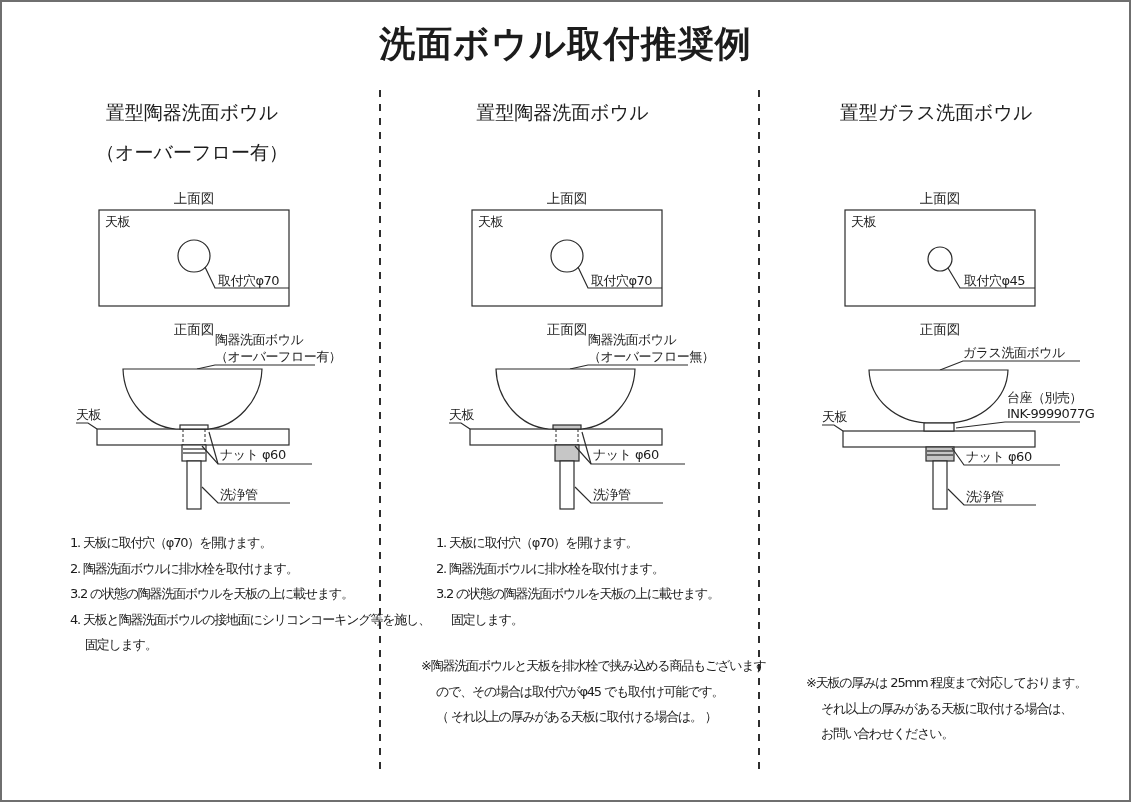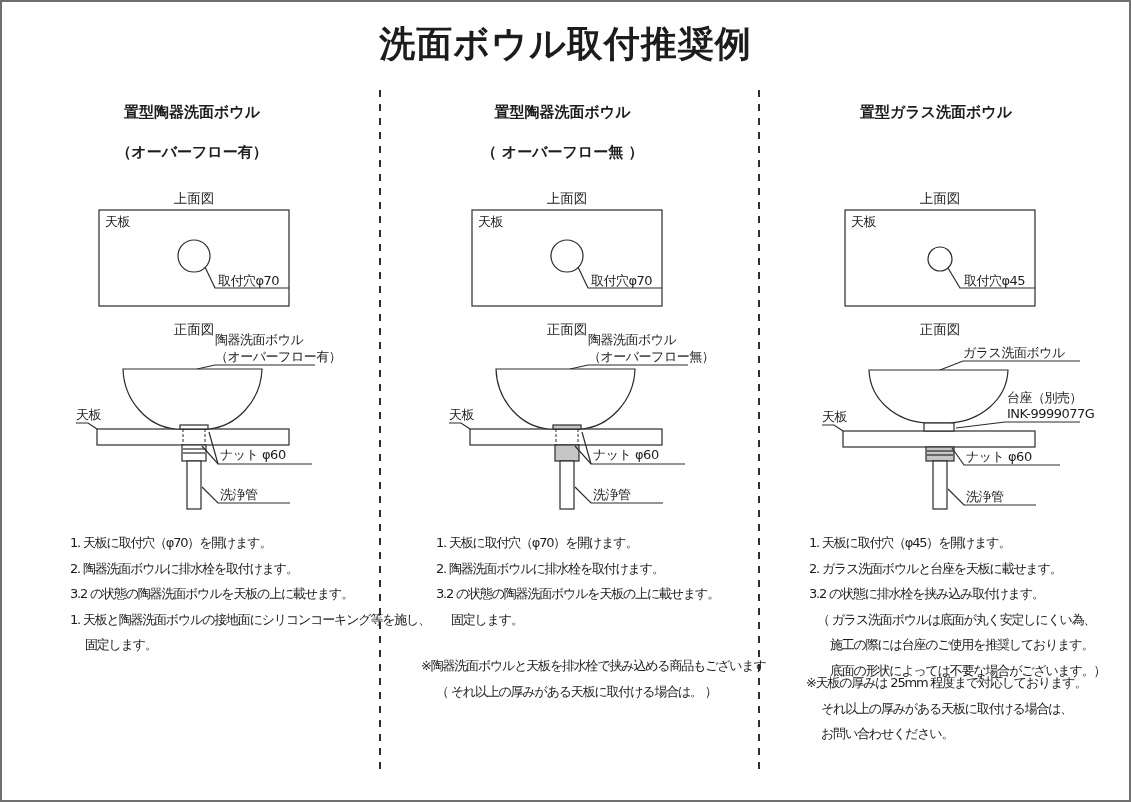--- a/index.html
+++ b/index.html
@@ -19,21 +19,21 @@
     letter-spacing:1px;line-height:44px;
   }
   .divider{
     position:absolute;top:88px;height:682px;width:2px;
     background:repeating-linear-gradient(to bottom,#2e2e2e 0 7px,transparent 7px 14px);
   }
   .divider.d1{left:377px}
   .divider.d2{left:756px}
   .col-heading{
     position:absolute;top:90px;text-align:center;
-    font-size:15px;line-height:40px;font-weight:700;
+    font-size:19px;line-height:40px;font-weight:400;
     white-space:nowrap;
   }
   .col-heading.c1{left:10px;width:360px}
   .col-heading.c2{left:383px;width:355px}
   .col-heading.c3{left:758px;width:352px}
   .diagram{position:absolute;top:185px;width:350px;height:340px}
   .diagram.c1{left:30px}
   .diagram.c2{left:403px}
   .diagram.c3{left:776px}
   svg text{font-family:"DejaVu Sans","Liberation Sans",sans-serif;fill:#1c1c1c;font-size:13px;letter-spacing:-0.5px}
@@ -104,27 +104,26 @@
     <polyline class="ln" points="280,277 186,277 170,259"></polyline>
     <line class="ln" x1="186" y1="277" x2="177" y2="245"></line>
     <text x="188" y="312">洗浄管</text>
     <polyline class="ln" points="258,316 186,316 170,300"></polyline>
   </svg>
 
   <div class="steps c1">
     <div>1. 天板に取付穴（φ70）を開けます。</div>
     <div>2. 陶器洗面ボウルに排水栓を取付けます。</div>
     <div>3.2 の状態の陶器洗面ボウルを天板の上に載せます。</div>
-    <div>1. 天板と陶器洗面ボウルの接地面にシリコンコーキング等を施し、</div>
+    <div>4. 天板と陶器洗面ボウルの接地面にシリコンコーキング等を施し、</div>
     <div class="ind-b">固定します。</div>
   </div>
 
   <div class="col-heading c2">
     <div>置型陶器洗面ボウル</div>
-    <div>（ オーバーフロー無 ）</div>
   </div>
 
   <svg class="diagram c2" viewBox="0 0 350 340">
 
     <text class="viewlabel" x="162" y="16" text-anchor="middle">上面図</text>
     <rect class="shape" x="67" y="23" width="190" height="96"></rect>
     <text x="73" y="39">天板</text>
     <circle class="shape" cx="162" cy="69" r="16"></circle>
     <polyline class="ln" points="173,80 183,101 257,101"></polyline>
     <text x="186" y="98">取付穴φ70</text>
@@ -151,20 +150,21 @@
 
   <div class="steps c2">
     <div>1. 天板に取付穴（φ70）を開けます。</div>
     <div>2. 陶器洗面ボウルに排水栓を取付けます。</div>
     <div>3.2 の状態の陶器洗面ボウルを天板の上に載せます。</div>
     <div class="ind-b">固定します。</div>
   </div>
 
   <div class="note c2">
     <div>※陶器洗面ボウルと天板を排水栓で挟み込める商品もございます</div>
+    <div class="ind-b">ので、その場合は取付穴がφ45 でも取付け可能です。</div>
     <div class="ind-b">（ それ以上の厚みがある天板に取付ける場合は。 ）</div>
   </div>
 
   <div class="col-heading c3">
     <div>置型ガラス洗面ボウル</div>
   </div>
 
   <svg class="diagram c3" viewBox="0 0 350 340">
 
     <text class="viewlabel" x="162" y="16" text-anchor="middle">上面図</text>
@@ -188,28 +188,20 @@
     <line class="ln" x1="149" y1="268" x2="175" y2="268"></line>
     <rect class="shape" x="155" y="274" width="14" height="48"></rect>
     <text x="44" y="234">天板</text>
     <polyline class="ln" points="44,238 56,238 65,244"></polyline>
     <text x="188" y="274">ナット φ60</text>
     <polyline class="ln" points="282,278 186,278 174,261"></polyline>
     <text x="188" y="314">洗浄管</text>
     <polyline class="ln" points="258,318 186,318 170,302"></polyline>
   </svg>
 
-  <div class="steps c3">
-    <div>1. 天板に取付穴（φ45）を開けます。</div>
-    <div>2. ガラス洗面ボウルと台座を天板に載せます。</div>
-    <div>3.2 の状態に排水栓を挟み込み取付けます。</div>
-    <div class="ind-a">（ ガラス洗面ボウルは底面が丸く安定しにくい為、</div>
-    <div class="ind-c">施工の際には台座のご使用を推奨しております。</div>
-    <div class="ind-c">底面の形状によっては不要な場合がございます。）</div>
-  </div>
 
   <div class="note c3">
     <div>※天板の厚みは 25mm 程度まで対応しております。</div>
     <div class="ind-b">それ以上の厚みがある天板に取付ける場合は、</div>
     <div class="ind-b">お問い合わせください。</div>
   </div>
 
 </div>
 
 </body></html>

